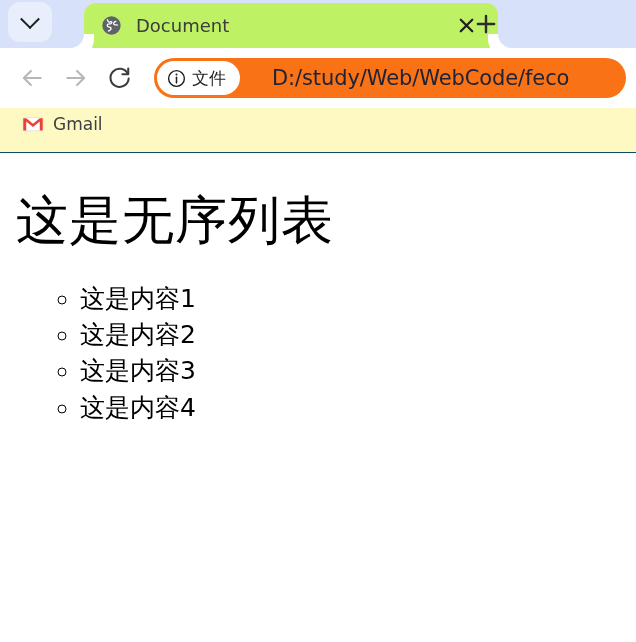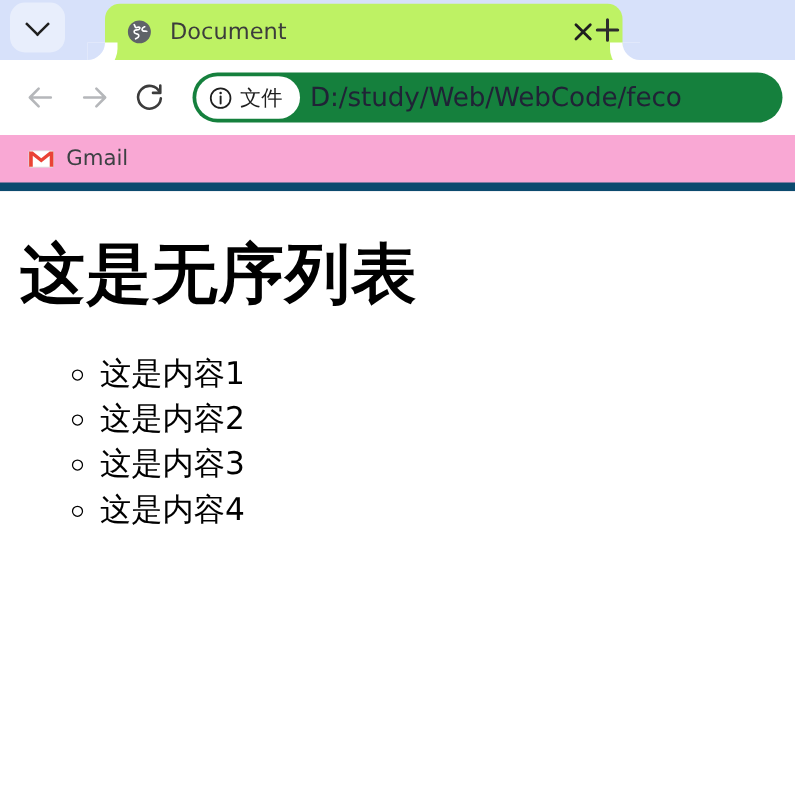--- a/index.html
+++ b/index.html
@@ -107,21 +107,21 @@
     width: 44px; height: 44px;
     display: flex; align-items: center; justify-content: center;
     border-radius: 22px;
     cursor: pointer;
     flex: 0 0 44px;
   }
   .omnibox {
     flex: 1 1 auto;
     margin-left: 12px;
     height: 40px;
-    background: #15803d;
+    background: #f97316;
     border-radius: 20px;
     display: flex;
     align-items: center;
     overflow: hidden;
     min-width: 0;
     cursor: text;
   }
   .site-chip {
     display: flex;
     align-items: center;
@@ -134,37 +134,37 @@
     flex: 0 0 auto;
     cursor: pointer;
   }
   .chip-label {
     font-size: 17px;
     color: #1f1f1f;
     white-space: nowrap;
     font-family: "DejaVu Sans", sans-serif;
   }
   .url-text {
-    margin-left: 8px;
+    margin-left: 32px;
     font-size: 21px;
     color: #202336;
     white-space: nowrap;
     overflow: hidden;
     font-family: "DejaVu Sans", sans-serif;
     letter-spacing: -0.1px;
   }
 
   
   .bookmarks {
     height: 45px;
-    background: #f9a8d4;
-    display: flex;
-    align-items: center;
+    background: #fef9c3;
+    display: flex;
+    align-items: flex-start;
     padding: 0 12px;
-    border-bottom: 7px solid #0c4a6e;
+    border-bottom: 1px solid #0c4a6e;
   }
   .bm {
     display: flex;
     align-items: center;
     gap: 9px;
     padding: 5px 10px;
     border-radius: 6px;
     cursor: pointer;
     margin-right: 14px;
   }
@@ -181,21 +181,21 @@
     position: relative;
     height: 454px;
     background: #ffffff;
     overflow: hidden;
   }
   .page h1 {
     margin: 0;
     padding: 38px 0 0 16px;
     font-size: 52px;
     line-height: 1.15;
-    font-weight: bold;
+    font-weight: normal;
     color: #000000;
     font-family: "DejaVu Sans", "Liberation Sans", sans-serif;
     letter-spacing: 1px;
   }
   .page ul {
     margin: 30px 0 0 0;
     padding-left: 80px;
     list-style-type: circle;
   }
   .page ul li {

